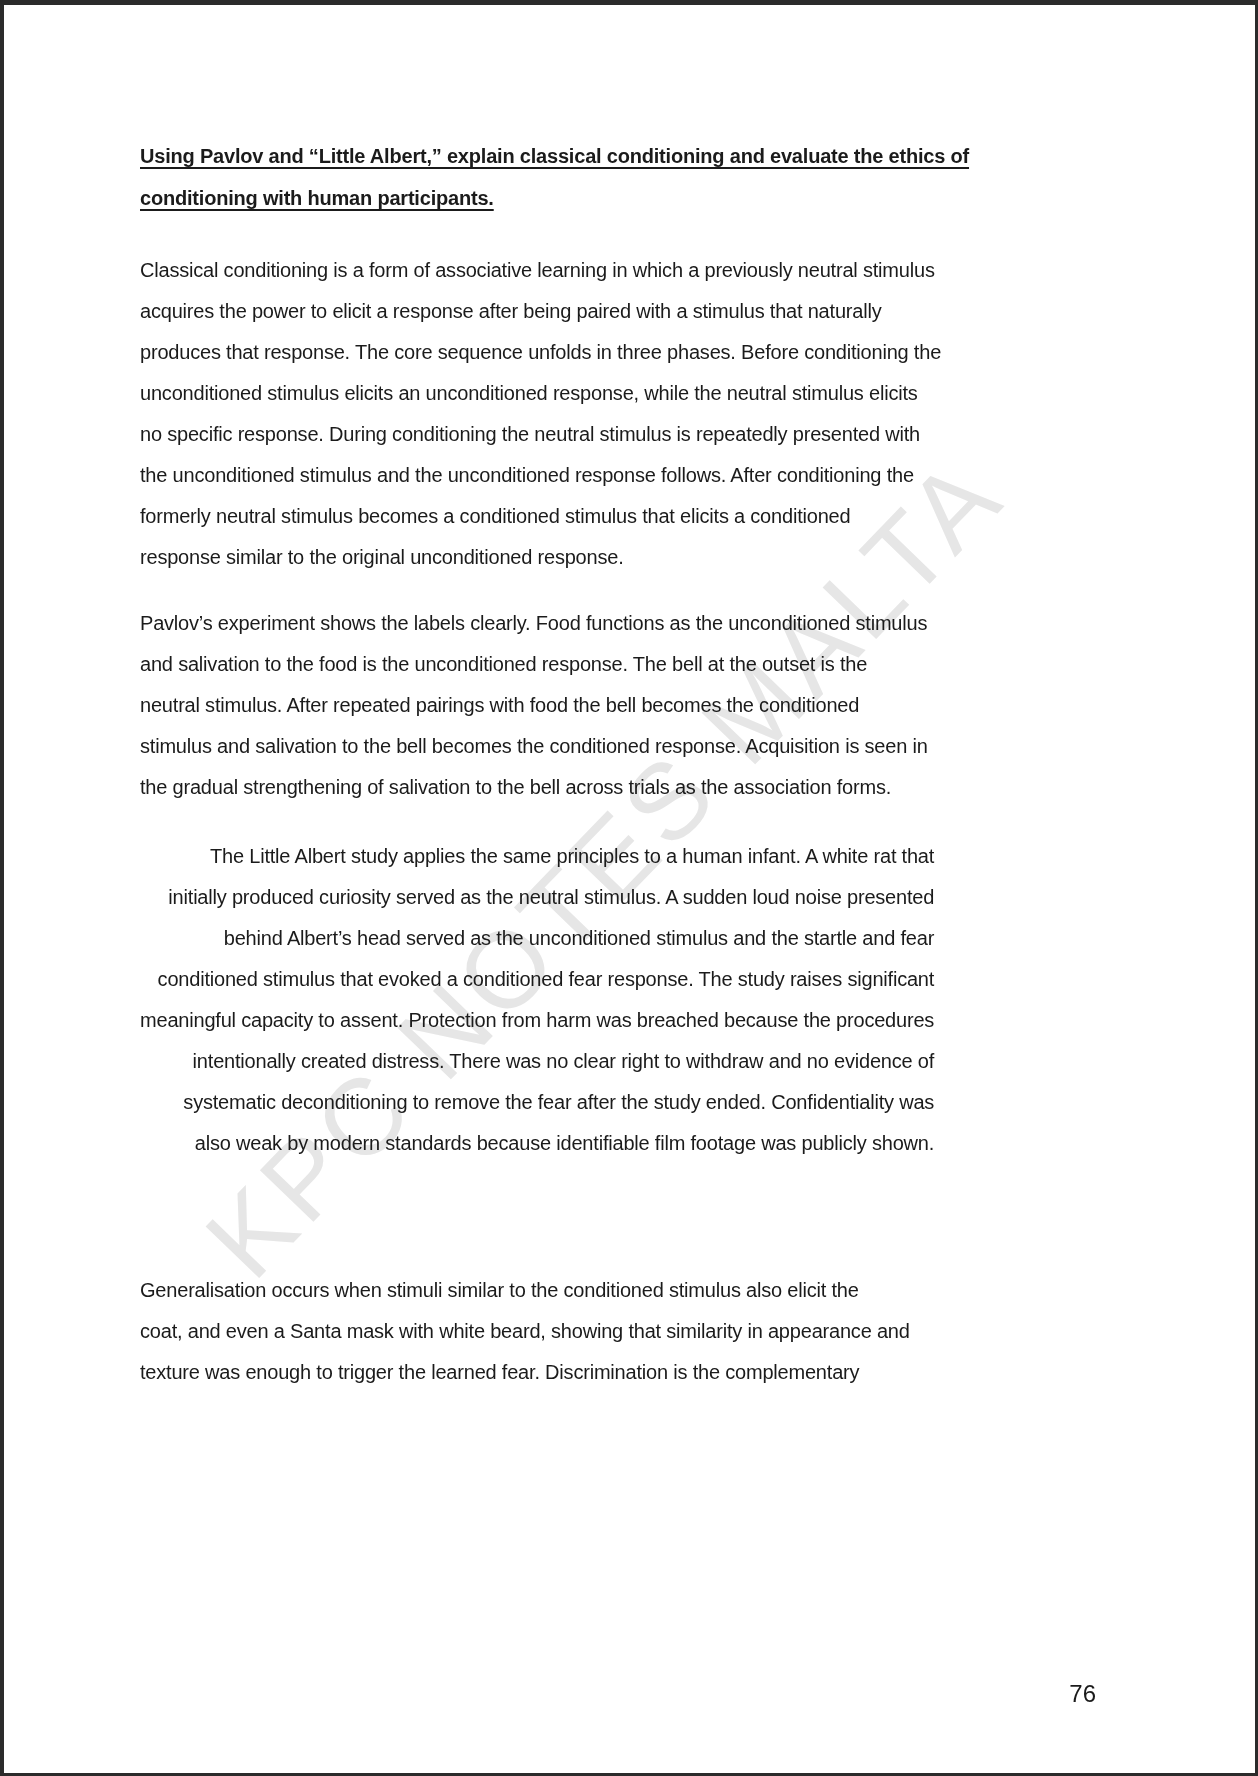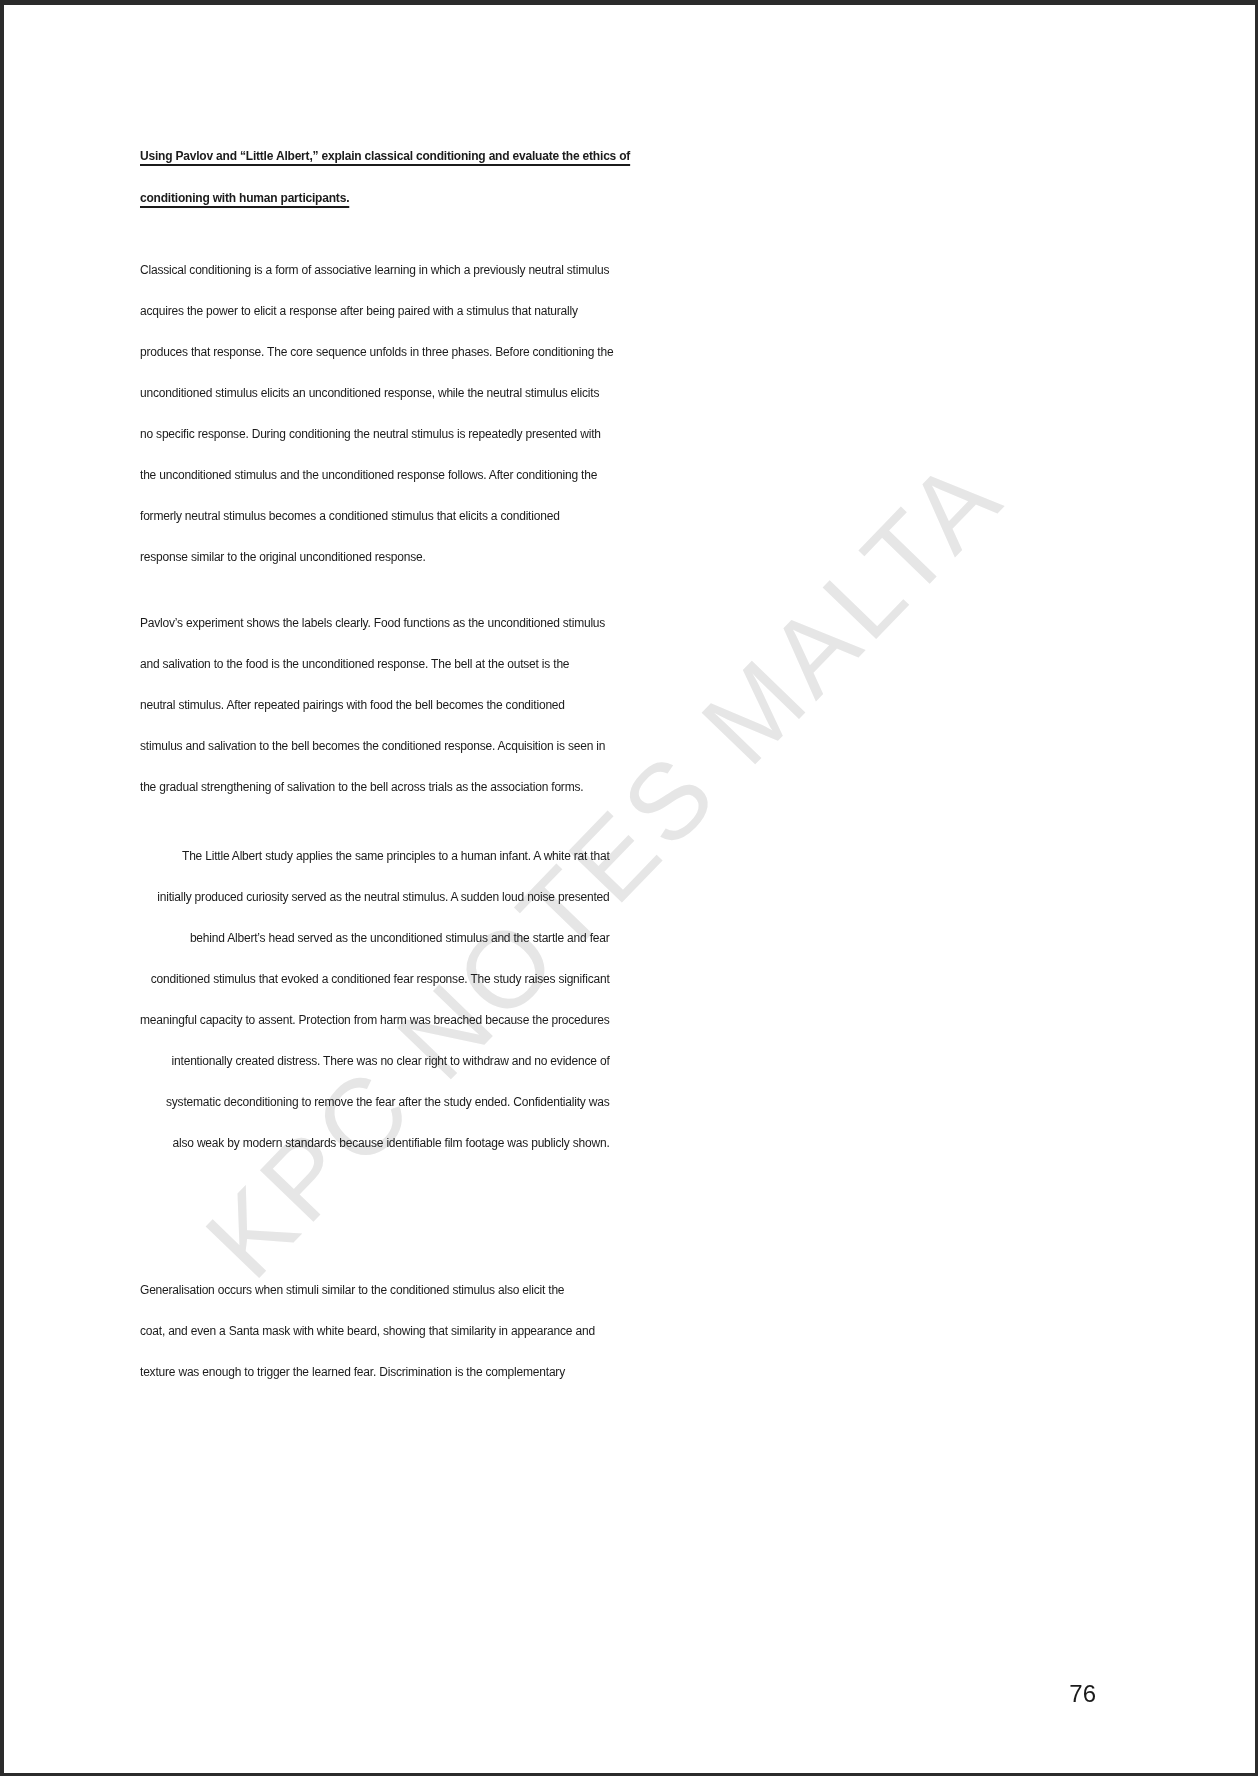--- a/index.html
+++ b/index.html
@@ -35,21 +35,21 @@
     user-select: none;
   }
   .textblock {
     position: absolute;
     left: 136px;
     z-index: 1;
   }
   .textblock .line {
     white-space: nowrap;
     line-height: 41px;
-    font-size: 12px;
+    font-size: 20px;
     letter-spacing: -0.2px;
   }
   .heading {
     top: 130px;
   }
   .heading .line {
     font-weight: bold;
     line-height: 42px;
     text-decoration: underline;
     text-decoration-thickness: 2px;

